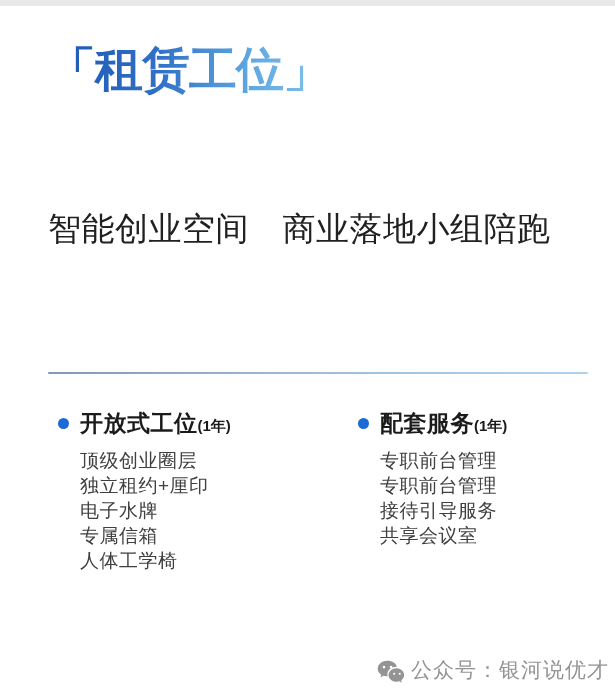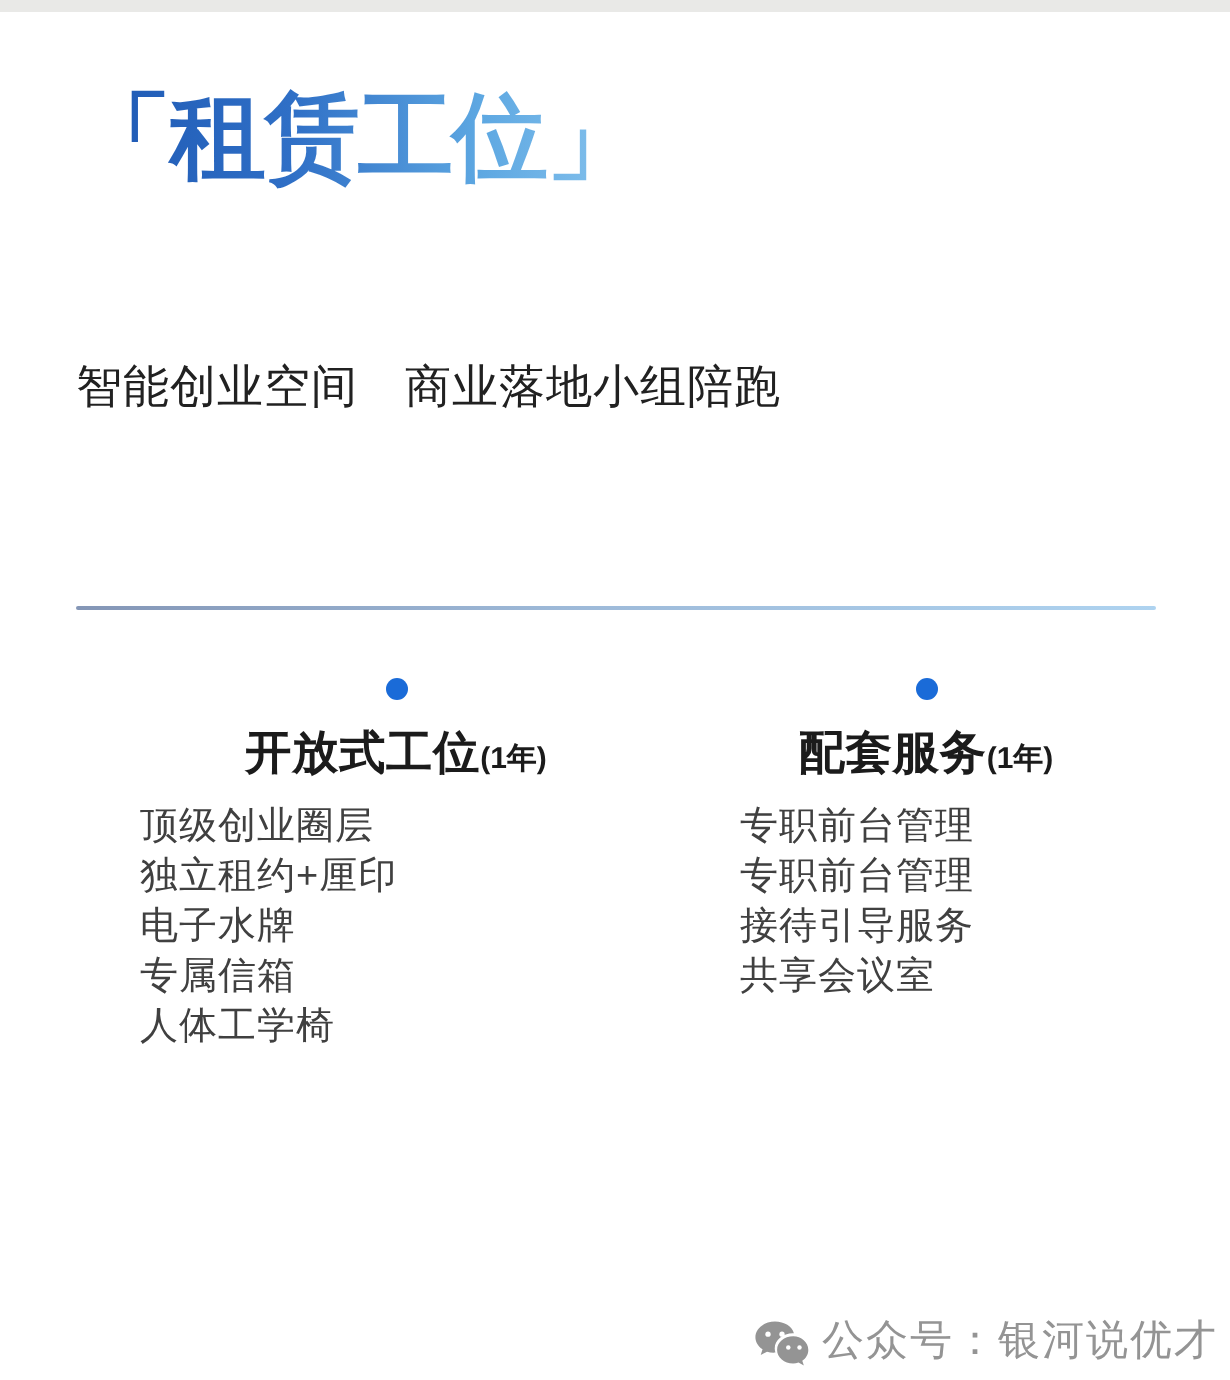--- a/index.html
+++ b/index.html
@@ -12,37 +12,37 @@
     overflow: hidden;
     position: relative;
   }
   .top-strip {
     position: absolute; top: 0; left: 0; right: 0;
     height: 6px; background: #e9e9e7;
   }
   .card {
     position: relative;
     width: 615px; height: 690px;
-    padding: 44px 37px 0 38px;
+    padding: 44px 37px 0 48px;
   }
   .title {
     font-size: 48px;
     font-weight: 800;
     letter-spacing: -1px;
     line-height: 1.1;
     background: linear-gradient(90deg, #1d57b2 0%, #2f6fc6 38%, #5ea8e2 72%, #8ac5ee 100%);
     -webkit-background-clip: text;
     background-clip: text;
     -webkit-text-fill-color: transparent;
     color: #1d57b2;
     display: inline-block;
   }
   .subtitle {
     margin-top: 18px;
-    font-size: 23px;
+    font-size: 33px;
     font-weight: 500;
     color: #212121;
     line-height: 1.38;
     letter-spacing: 0.5px;
     white-space: pre-wrap;
   }
   .divider {
     margin-top: 30px;
     height: 2px;
     width: 540px;
@@ -54,21 +54,20 @@
     margin-left: 10px;
     display: grid;
     grid-template-columns: 300px 1fr;
     grid-row-gap: 31px;
     align-items: start;
   }
   .section-header {
     display: flex;
     align-items: center;
     gap: 11px;
-    flex-direction: column;
   }
   .bullet {
     width: 11px; height: 11px;
     border-radius: 50%;
     background: #1a6bd8;
     flex: 0 0 auto;
   }
   .section-title-row { display: flex; align-items: baseline; }
   .section-title {
     font-size: 23px;

